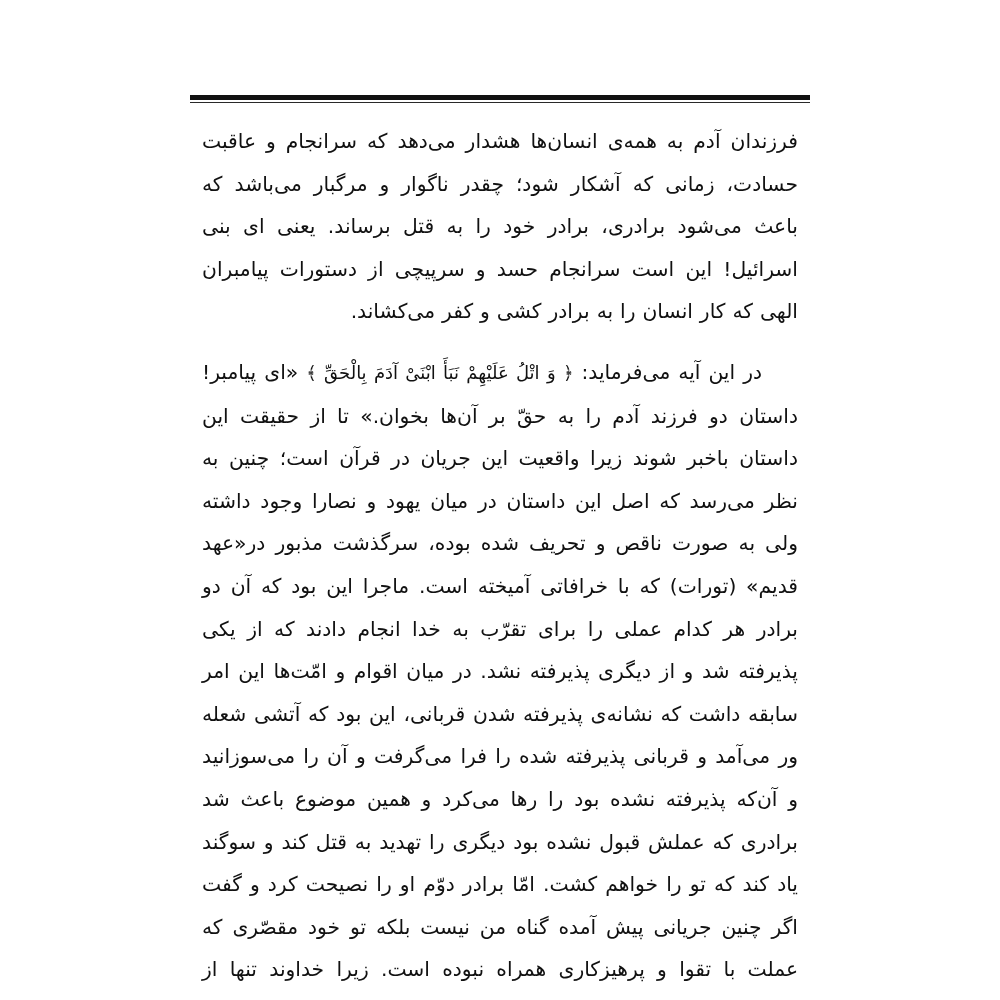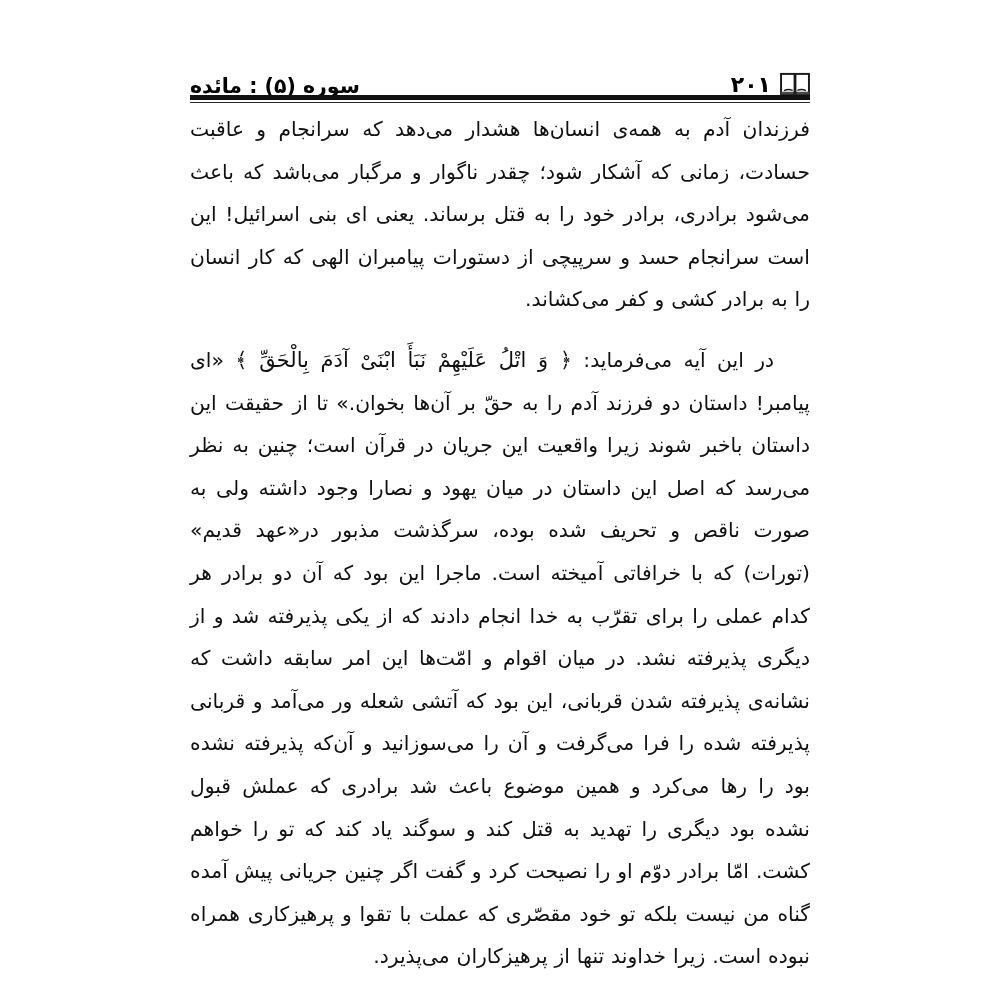--- a/index.html
+++ b/index.html
@@ -89,63 +89,46 @@
 
   
   .content {
     position: absolute;
     top: 108px;
     right: 190px;
     left: 190px;
     width: 620px;
   }
   p.para {
-    margin: 0;
+    margin: 12px;
     font-size: 20.3px;
     line-height: 42.6px;
     text-align: justify;
     text-align-last: right;
     text-justify: inter-word;
     word-spacing: 0.5px;
     color: #111111;
   }
   p.para.indent {
     text-indent: 36px;
   }
   p.para + p.para {
     margin-top: 18px;
   }
   .b { font-weight: normal; }
   .ayah {
-    font-size: 21px;
+    font-size: 18px;
     letter-spacing: 0.2px;
   }
 </style>
 </head>
 <body>
 
 <div class="page">
 
-  <div class="header">
-    <div class="header-title">سوره (۵) : مائده</div>
-
-    <div class="header-left">
-      <span class="book-icon-wrap">
-        <svg class="book-icon" viewBox="0 0 34 28" xmlns="http://www.w3.org/2000/svg" aria-hidden="true">
-          <rect x="1.2" y="2.0" width="31.6" height="23.2" fill="#ffffff" stroke="#1a1a1a" stroke-width="2.2"></rect>
-          <rect x="1.2" y="22.2" width="31.6" height="3.0" fill="#4a4a4a"></rect>
-          <rect x="15.4" y="2.0" width="3.2" height="23.2" fill="#1a1a1a"></rect>
-          <path d="M5.0 6.5 H13.2 M5.0 10.0 H13.2 M5.0 13.5 H13.2" stroke="#ffffff" stroke-width="0"></path>
-          <path d="M4.6 21.0 Q9.0 18.6 14.4 20.6" fill="none" stroke="#1a1a1a" stroke-width="1.6"></path>
-          <path d="M29.4 21.0 Q25.0 18.6 19.6 20.6" fill="none" stroke="#1a1a1a" stroke-width="1.6"></path>
-        </svg>
-      </span>
-      <span class="page-number">۲۰۱</span>
-    </div>
-  </div>
 
   <div class="rule-wrap">
     <div class="rule-thick"></div>
     <div class="rule-gap"></div>
     <div class="rule-thin"></div>
   </div>
 
   <div class="content">
     <p class="para">فرزندان آدم به همه‌ی انسان‌ها هشدار می‌دهد که سرانجام و عاقبت حسادت، زمانی که آشکار شود؛ چقدر ناگوار و مرگبار می‌باشد که باعث می‌شود برادری، برادر خود را به قتل برساند. یعنی ای بنی اسرائیل! این است سرانجام حسد و سرپیچی از دستورات پیامبران الهی که کار انسان را به برادر کشی و کفر می‌کشاند.</p>
 

